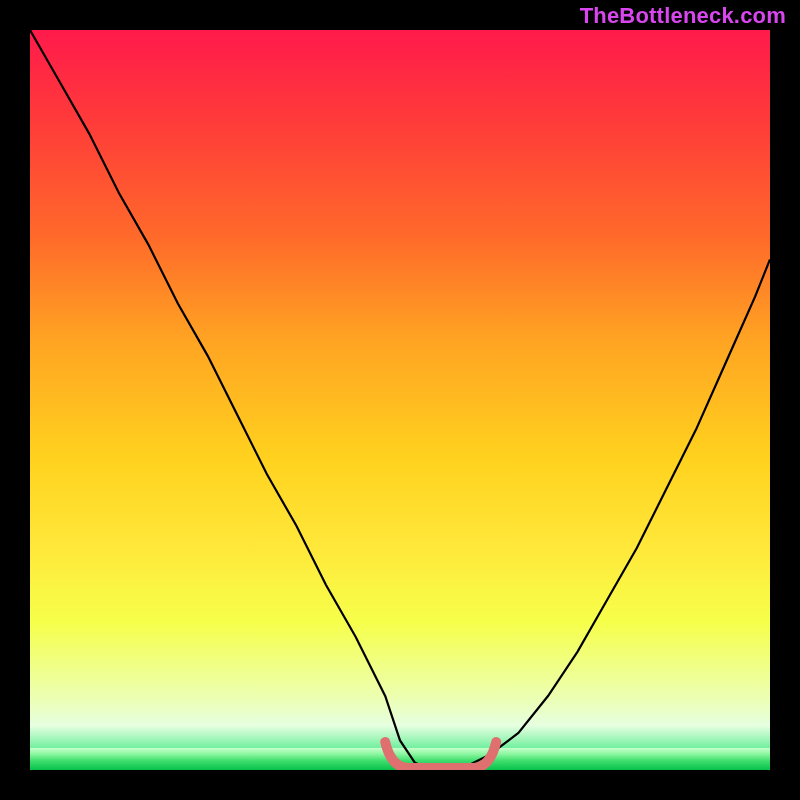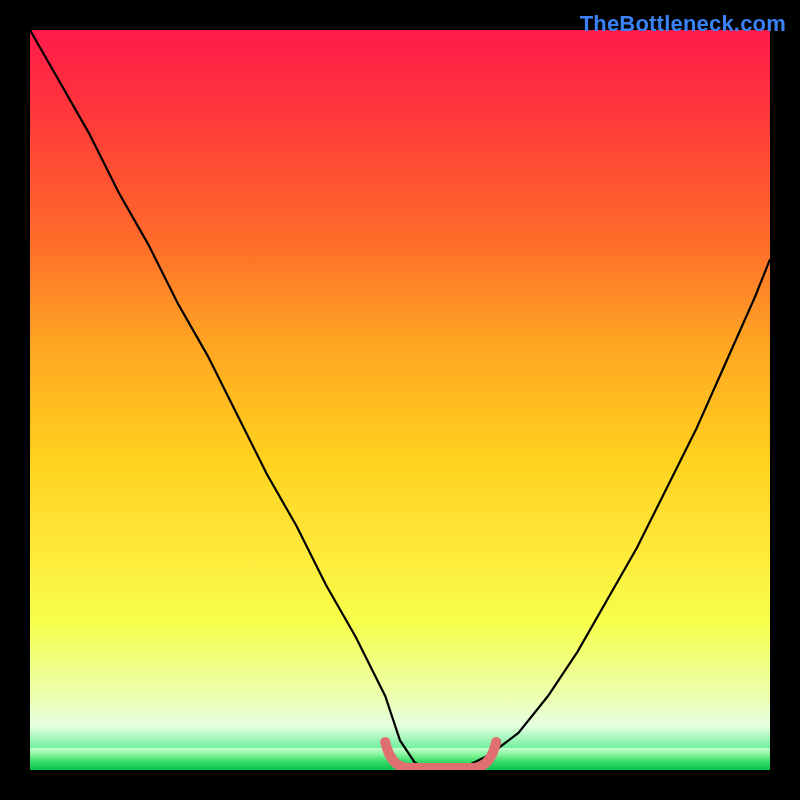--- a/index.html
+++ b/index.html
@@ -12,23 +12,23 @@
     overflow: hidden;
   }
   .frame {
     position: relative;
     width: 800px;
     height: 800px;
     background: #000;
   }
   .watermark {
     position: absolute;
-    top: 11px;
+    top: 3px;
     right: 14px;
-    color: #3b82f6;
+    color: #d946ef;
     font-size: 22px;
     font-weight: 600;
     z-index: 5;
     letter-spacing: 0.2px;
   }
   .plot-area {
     position: absolute;
     left: 30px;
     top: 30px;
     width: 740px;

